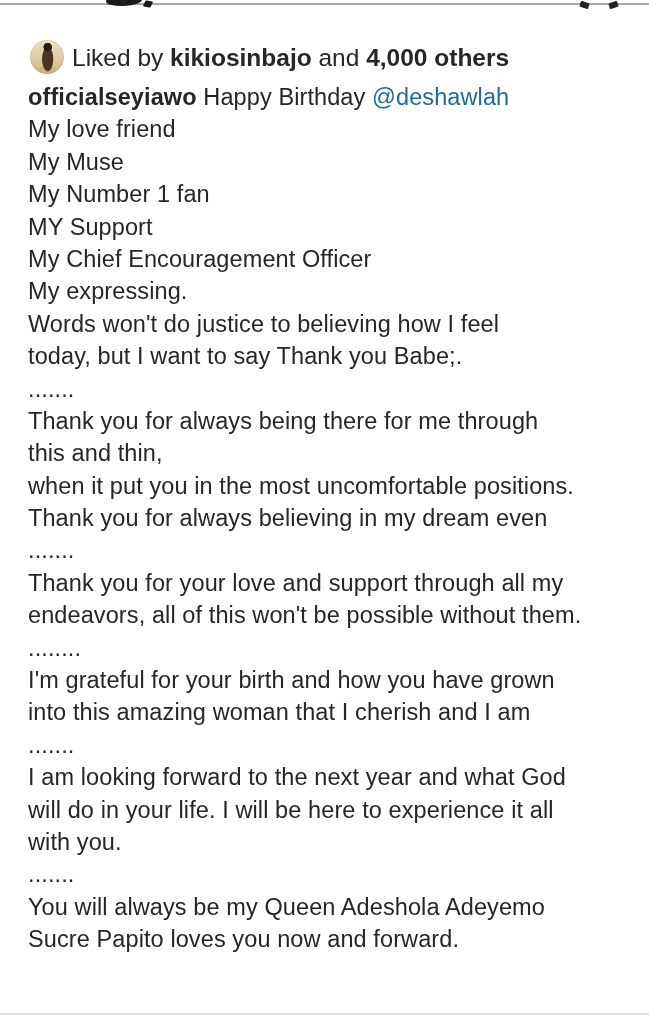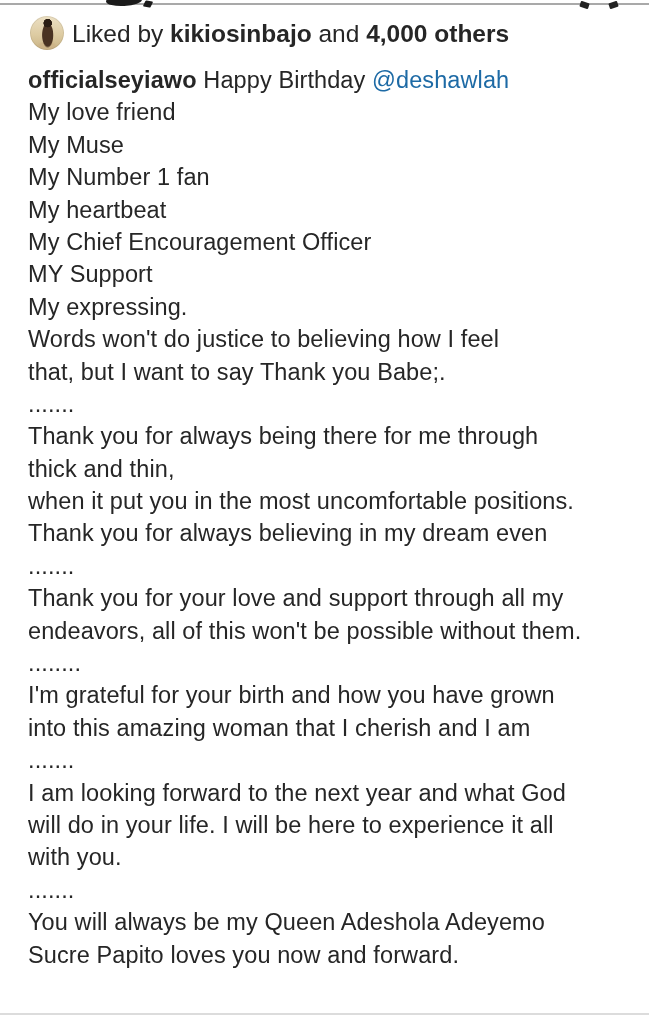--- a/index.html
+++ b/index.html
@@ -33,41 +33,41 @@
     transform:rotate(18deg);
   }
   .bookmark-foot-right {
     position:absolute; top:2px; left:609px; width:9px; height:6px;
     background:#222; border-radius:1px;
     transform:rotate(-18deg);
   }
 
   
   .likes-row {
-    position:absolute; top:16px; left:28px; right:8px; height:36px;
+    position:absolute; top:40px; left:28px; right:8px; height:36px;
   }
   .likes-avatar {
     position:absolute; left:2px; top:0; width:34px; height:34px;
     border-radius:50%;
     background:
       radial-gradient(circle 4.5px at 52% 21%, #2a1d13 90%, rgba(0,0,0,0) 100%),
       radial-gradient(ellipse 6px 13px at 52% 56%, #4a3322 85%, rgba(0,0,0,0) 100%),
       radial-gradient(ellipse 10px 5px at 50% 88%, #cdb488 70%, rgba(0,0,0,0) 100%),
       linear-gradient(180deg,#ece0c4 0%, #ddcba2 55%, #c9b384 100%);
     box-shadow: inset 0 0 0 1px rgba(0,0,0,0.08);
   }
   .likes-text {
     position:absolute; left:44px; top:0; height:36px; line-height:35px;
     font-size:24.5px; white-space:nowrap;
   }
   .likes-text b { font-weight:700; }
 
   
   .caption {
-    position:absolute; left:28px; top:64px; right:6px;
+    position:absolute; left:28px; top:81px; right:6px;
   }
   .caption-line {
     height:32.4px; line-height:32.4px;
     font-size:23.5px;
     white-space:nowrap;
     letter-spacing:0.1px;
   }
   .caption-username { font-weight:700; }
   .mention-link { text-decoration:none; cursor:pointer; }
 
@@ -92,29 +92,28 @@
     <div class="likes-avatar"></div>
     <div class="likes-text"><span>Liked by </span><b>kikiosinbajo</b><span> and </span><b>4,000 others</b></div>
   </div>
 
   <div class="caption">
     <div class="caption-line"><span class="caption-username">officialseyiawo</span><span> Happy Birthday </span><a class="mention-link" title="@deshawlah" style="color: rgb(29, 106, 165);">@deshawlah</a></div>
 
     <div class="caption-line">My love friend</div>
     <div class="caption-line">My Muse</div>
     <div class="caption-line">My Number 1 fan</div>
-    <div class="caption-line">My heartbeat</div>
+    <div class="caption-line">MY Support</div>
     <div class="caption-line">My Chief Encouragement Officer</div>
-    <div class="caption-line">MY Support</div>
     <div class="caption-line">My expressing.</div>
     <div class="caption-line">Words won't do justice to believing how I feel</div>
-    <div class="caption-line">that, but I want to say Thank you Babe;.</div>
+    <div class="caption-line">today, but I want to say Thank you Babe;.</div>
     <div class="caption-line">.......</div>
     <div class="caption-line">Thank you for always being there for me through</div>
-    <div class="caption-line">thick and thin,</div>
+    <div class="caption-line">this and thin,</div>
     <div class="caption-line">when it put you in the most uncomfortable positions.</div>
     <div class="caption-line">Thank you for always believing in my dream even</div>
     <div class="caption-line">.......</div>
     <div class="caption-line">Thank you for your love and support through all my</div>
     <div class="caption-line">endeavors, all of this won't be possible without them.</div>
     <div class="caption-line">........</div>
     <div class="caption-line">I'm grateful for your birth and how you have grown</div>
     <div class="caption-line">into this amazing woman that I cherish and I am</div>
     <div class="caption-line">.......</div>
     <div class="caption-line">I am looking forward to the next year and what God</div>

